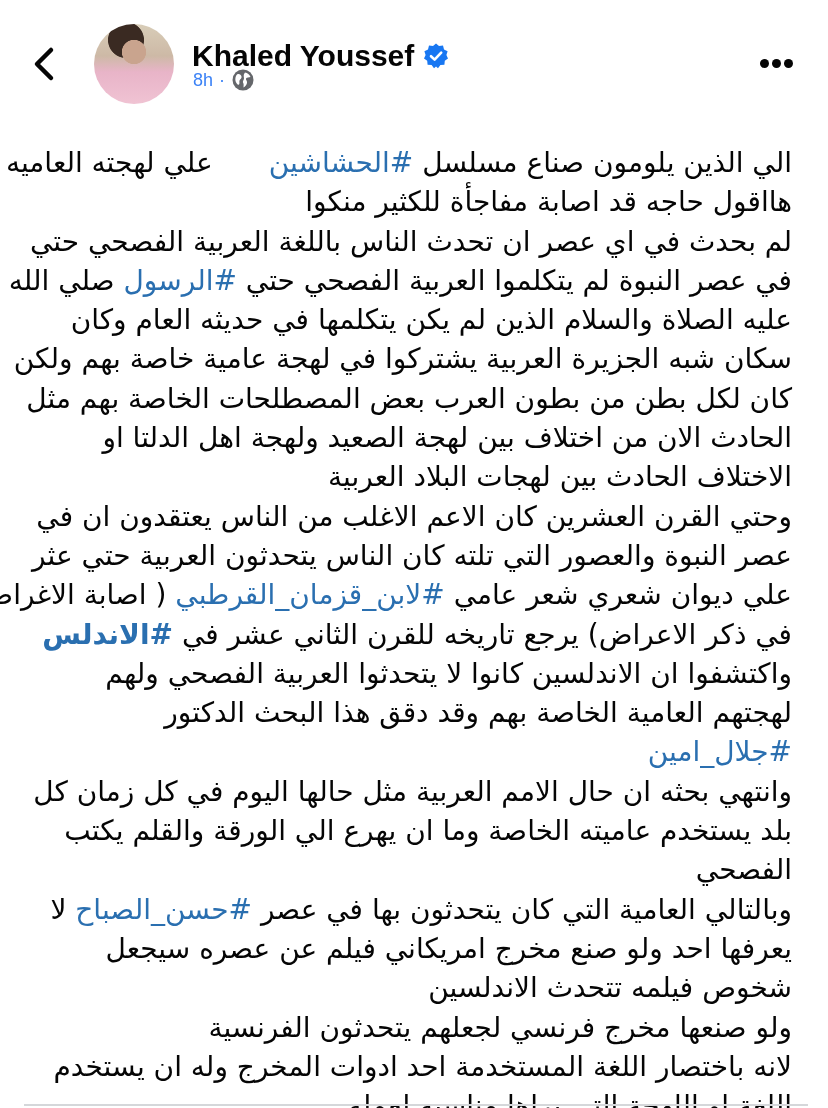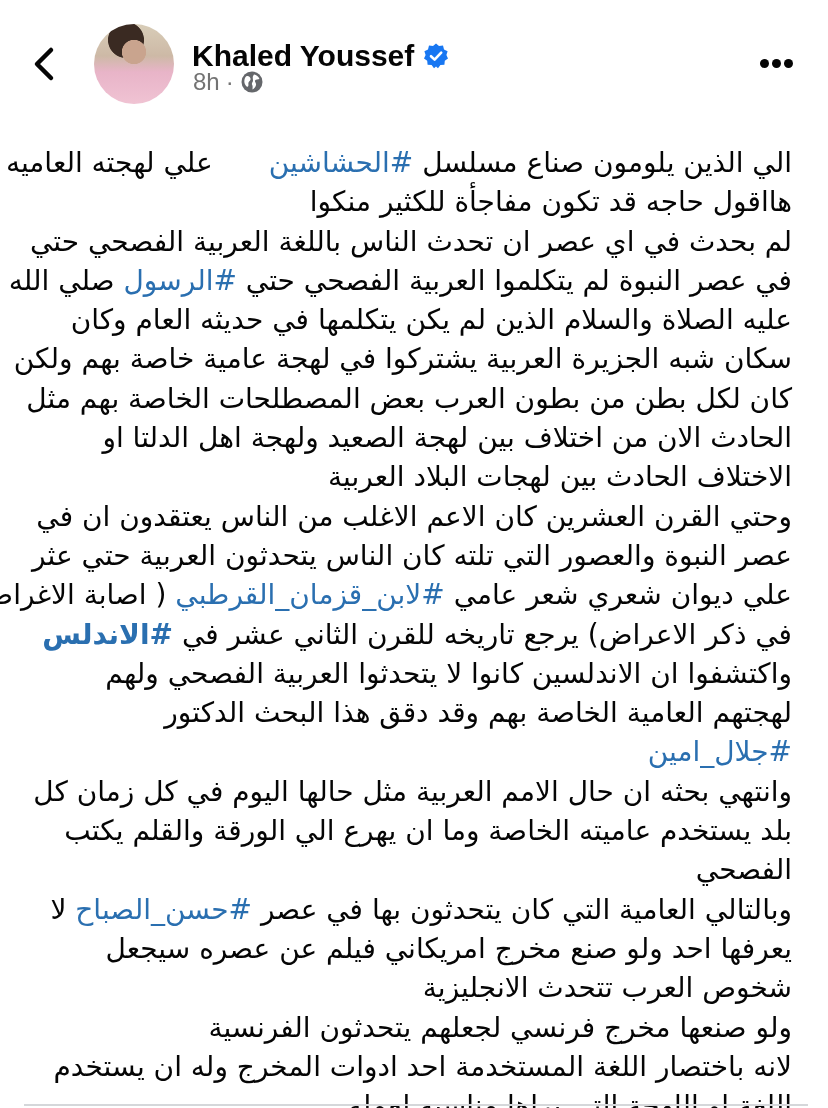--- a/index.html
+++ b/index.html
@@ -9,21 +9,21 @@
   .back { position: absolute; left: 22px; top: 42px; width: 44px; height: 44px;
           display: flex; align-items: center; justify-content: center; cursor: pointer; }
   .avatar { position: absolute; left: 94px; top: 24px; width: 80px; height: 80px;
             border-radius: 50%; overflow: hidden;
             background: radial-gradient(circle at 50% 35%, #c9a48e 0 18%, transparent 19%),
                         radial-gradient(circle at 40% 20%, #3a2a22 0 22%, transparent 23%),
                         linear-gradient(180deg, #d8cdb8 0%, #cdb9a6 40%, #e8b4c8 60%, #f0c3d3 100%); }
   .name-row { position: absolute; left: 192px; top: 26px; display: flex; align-items: center; gap: 8px; margin-top: 13px; }
   .name { font-family: "Liberation Sans", sans-serif; font-weight: bold; font-size: 30px; color: #050505; }
   .meta-row { position: absolute; left: 193px; top: 68px; display: flex; align-items: center; gap: 6px;
-              font-family: "Liberation Sans", sans-serif; font-size: 24px; color: #737373; }
+              font-family: "Liberation Sans", sans-serif; font-size: 18px; color: #3b82f6; }
   .more { position: absolute; left: 752px; top: 48px; width: 48px; height: 30px;
           display: flex; align-items: center; justify-content: center; gap: 3px; cursor: pointer; }
   .more span { width: 9px; height: 9px; border-radius: 50%; background: #050505; display: block; }
   .post { position: absolute; left: 36px; top: 143px; width: 756px; direction: rtl; text-align: right;
           font-family: "DejaVu Sans", sans-serif; font-size: 28px; line-height: 39.3px; color: #050505; }
   .post .line { display: block; white-space: nowrap; }
   .tag { color: #216fdb; color: #2a6fb0; cursor: pointer; }
   .divider { position: absolute; left: 24px; top: 1104px; width: 784px; height: 2px; background: #d5d7da; }
 </style>
 </head>
@@ -58,39 +58,39 @@
 
   <div class="more">
     <span></span>
     <span></span>
     <span></span>
   </div>
 </div>
 
 <div class="post" id="post-body">
     <span class="line"><span>الي الذين يلومون صناع مسلسل </span><span class="tag" style="color: rgb(42, 111, 176); margin-left: 47px;">#الحشاشين</span><span> علي لهجته العاميه</span></span>
-    <span class="line"><span>هااقول حاجه قد تكون مفاجأة للكثير منكوا</span></span>
+    <span class="line"><span>هااقول حاجه قد اصابة مفاجأة للكثير منكوا</span></span>
     <span class="line"><span>لم بحدث في اي عصر ان تحدث الناس باللغة العربية الفصحي حتي</span></span>
     <span class="line"><span>في عصر النبوة لم يتكلموا العربية الفصحي  حتي </span><span class="tag" style="color: rgb(42, 111, 176);">#الرسول</span><span> صلي الله</span></span>
     <span class="line"><span>عليه الصلاة والسلام الذين لم يكن يتكلمها في حديثه العام وكان</span></span>
     <span class="line"><span>سكان شبه الجزيرة العربية يشتركوا في لهجة عامية خاصة بهم ولكن</span></span>
     <span class="line"><span>كان لكل بطن من بطون العرب بعض المصطلحات الخاصة بهم  مثل</span></span>
     <span class="line"><span>الحادث الان من اختلاف بين لهجة الصعيد ولهجة اهل الدلتا او</span></span>
     <span class="line"><span>الاختلاف الحادث بين لهجات البلاد العربية</span></span>
     <span class="line"><span>وحتي القرن العشرين كان الاعم الاغلب من الناس  يعتقدون ان في</span></span>
     <span class="line"><span>عصر النبوة والعصور التي تلته كان الناس  يتحدثون العربية حتي عثر</span></span>
     <span class="line"><span>علي ديوان شعري شعر عامي </span><span class="tag" style="color: rgb(42, 111, 176); margin-top: 40px;">#لابن_قزمان_القرطبي</span><span> ( اصابة الاغراض</span></span>
     <span class="line"><span>في ذكر الاعراض)  يرجع تاريخه للقرن الثاني عشر في </span><span class="tag" style="color: rgb(42, 111, 176); font-weight: bold;">#الاندلس</span></span>
     <span class="line"><span>واكتشفوا ان الاندلسين كانوا لا يتحدثوا العربية الفصحي  ولهم</span></span>
     <span class="line"><span>لهجتهم العامية الخاصة بهم وقد دقق هذا البحث الدكتور</span></span>
     <span class="line"><span class="tag" style="color: rgb(42, 111, 176);">#جلال_امين</span></span>
     <span class="line"><span>وانتهي بحثه ان حال الامم العربية مثل حالها اليوم في كل زمان كل</span></span>
     <span class="line"><span>بلد يستخدم عاميته الخاصة وما ان يهرع الي الورقة والقلم يكتب</span></span>
     <span class="line"><span>الفصحي</span></span>
     <span class="line"><span>وبالتالي العامية التي كان يتحدثون بها في  عصر </span><span class="tag" style="color: rgb(42, 111, 176);">#حسن_الصباح</span><span> لا</span></span>
     <span class="line"><span>يعرفها احد ولو صنع مخرج امريكاني فيلم عن عصره سيجعل</span></span>
-    <span class="line"><span>شخوص العرب تتحدث الانجليزية</span></span>
+    <span class="line"><span>شخوص فيلمه تتحدث الاندلسين</span></span>
     <span class="line"><span>ولو صنعها مخرج فرنسي لجعلهم يتحدثون الفرنسية</span></span>
     <span class="line"><span>لانه باختصار اللغة المستخدمة احد ادوات المخرج وله ان يستخدم</span></span>
     <span class="line"><span>اللغة او اللهجة التي يراها مناسبه لعمله</span></span>
   </div>
 
 <div class="divider"></div>
 
 </body></html>

